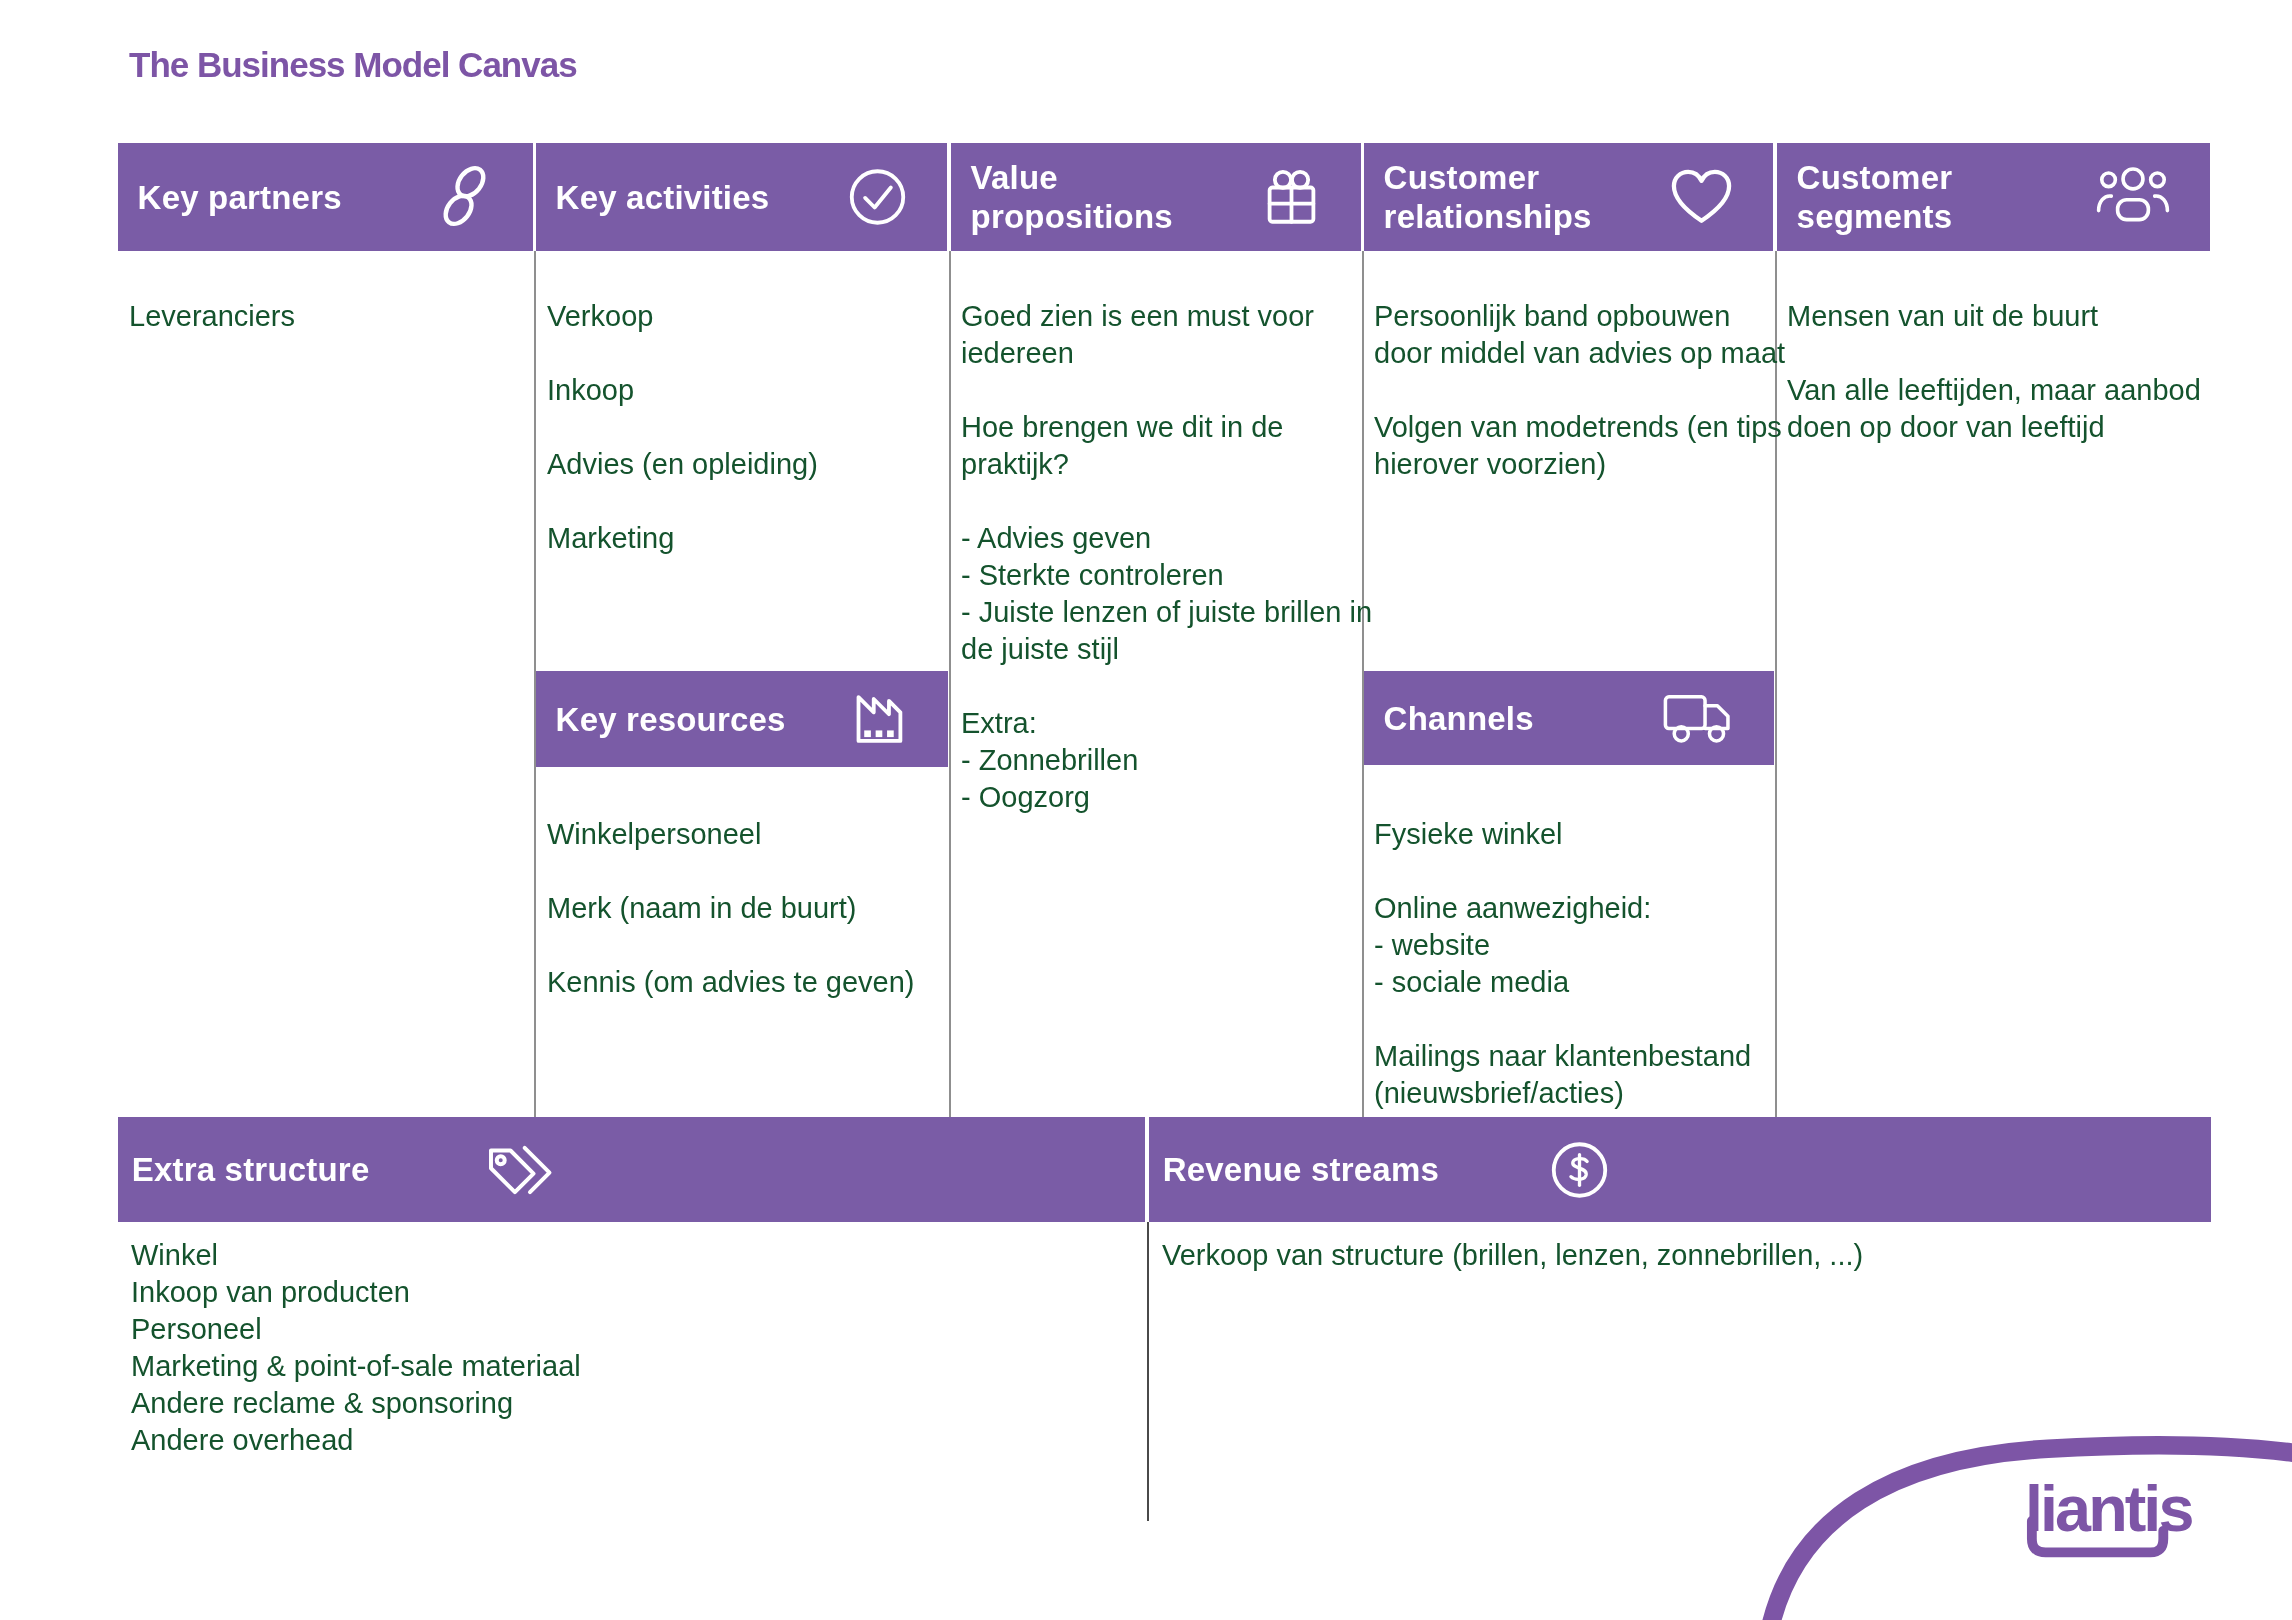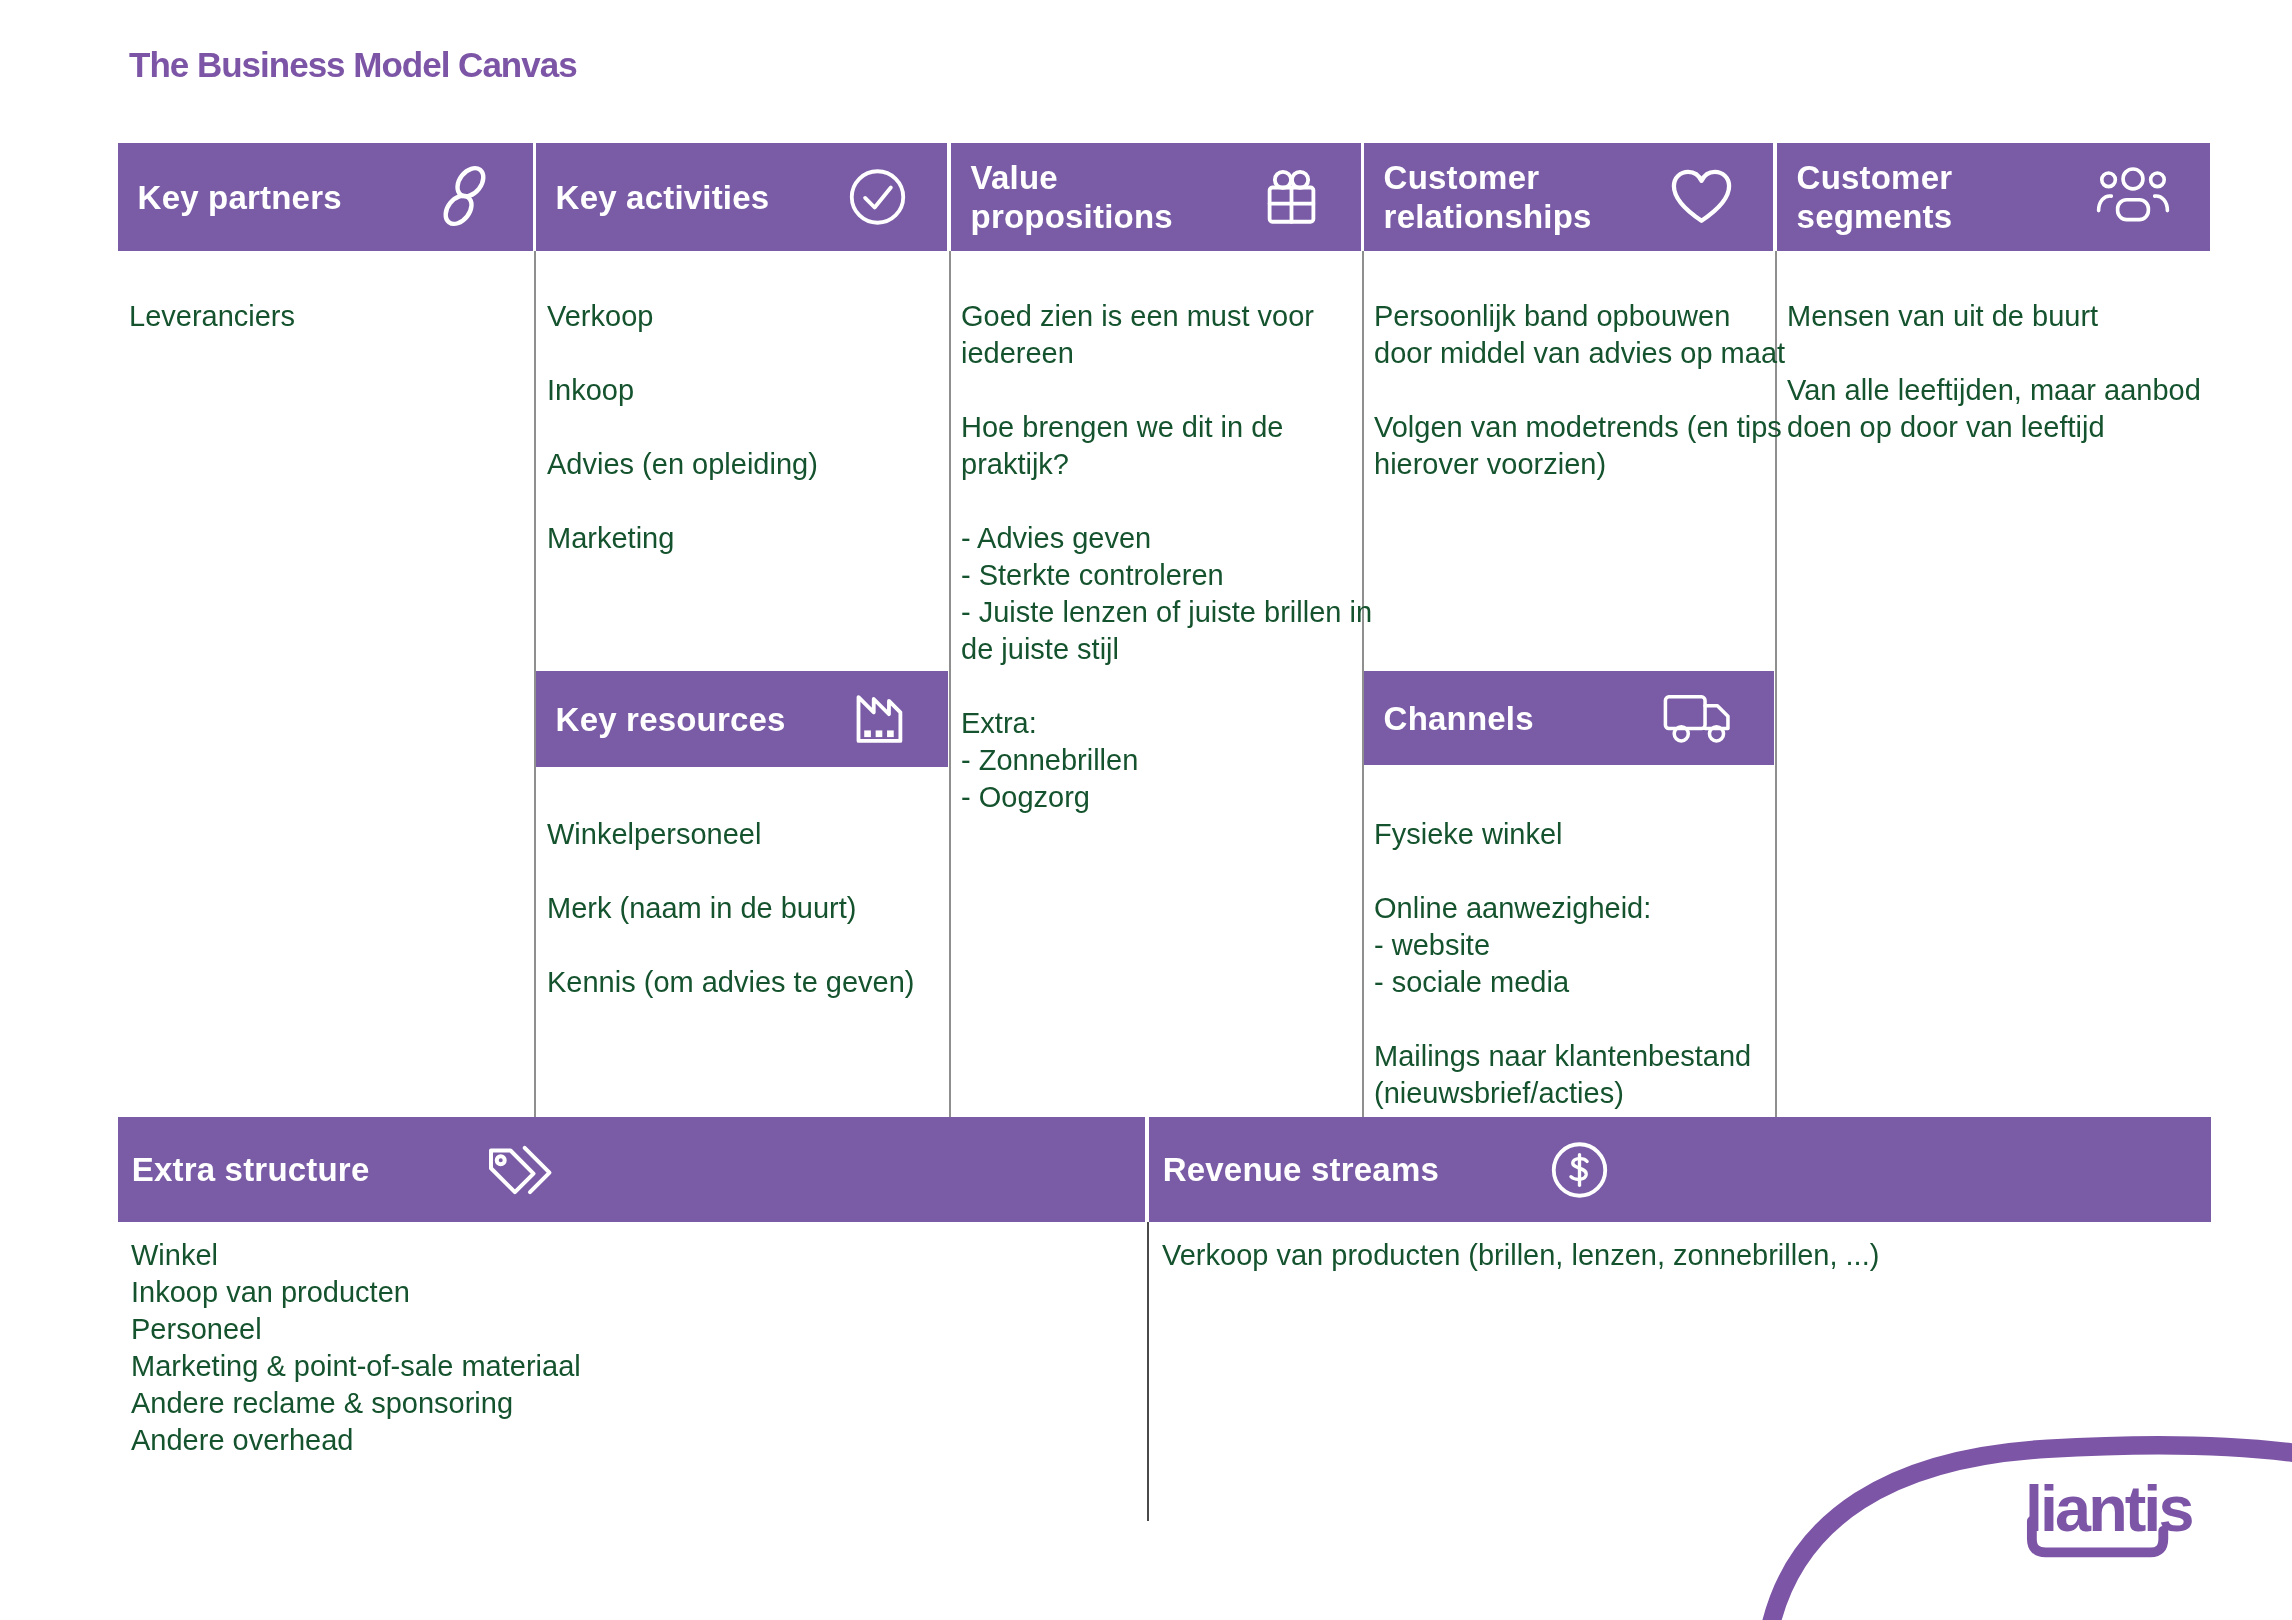--- a/index.html
+++ b/index.html
@@ -199,21 +199,21 @@
 - sociale media
 
 Mailings naar klantenbestand
 (nieuwsbrief/acties)</div>
   <div class="cell-text" style="left:131px;top:1237px;width:931px;">Winkel
 Inkoop van producten
 Personeel
 Marketing &amp; point-of-sale materiaal
 Andere reclame &amp; sponsoring
 Andere overhead</div>
-  <div class="cell-text" style="left:1162px;top:1237px;width:1000px;">Verkoop van producten (brillen, lenzen, zonnebrillen, ...)</div>
+  <div class="cell-text" style="left:1162px;top:1237px;width:1000px;">Verkoop van structure (brillen, lenzen, zonnebrillen, ...)</div>
 
   <svg class="logo-arc" width="539" height="227" viewBox="0 0 550 232">
     <path d="M16 240 C 42 128 140 66 300 57 C 400 51 492 53 558 62" stroke="#7d55a6" stroke-width="19" fill="none"></path>
   </svg>
 
   <svg class="logo-word" width="206" height="103" viewBox="0 0 210 105">
     <path d="M7 52 V70 Q7 84 21 84 H128 Q141 84 141 70 V62" stroke="#7d55a6" stroke-width="10" fill="none" stroke-linecap="round"></path>
     <text x="0" y="62" font-size="66" font-weight="bold" fill="#7d55a6" letter-spacing="-3" font-family="Liberation Sans, sans-serif">liantis</text>
   </svg>
 

